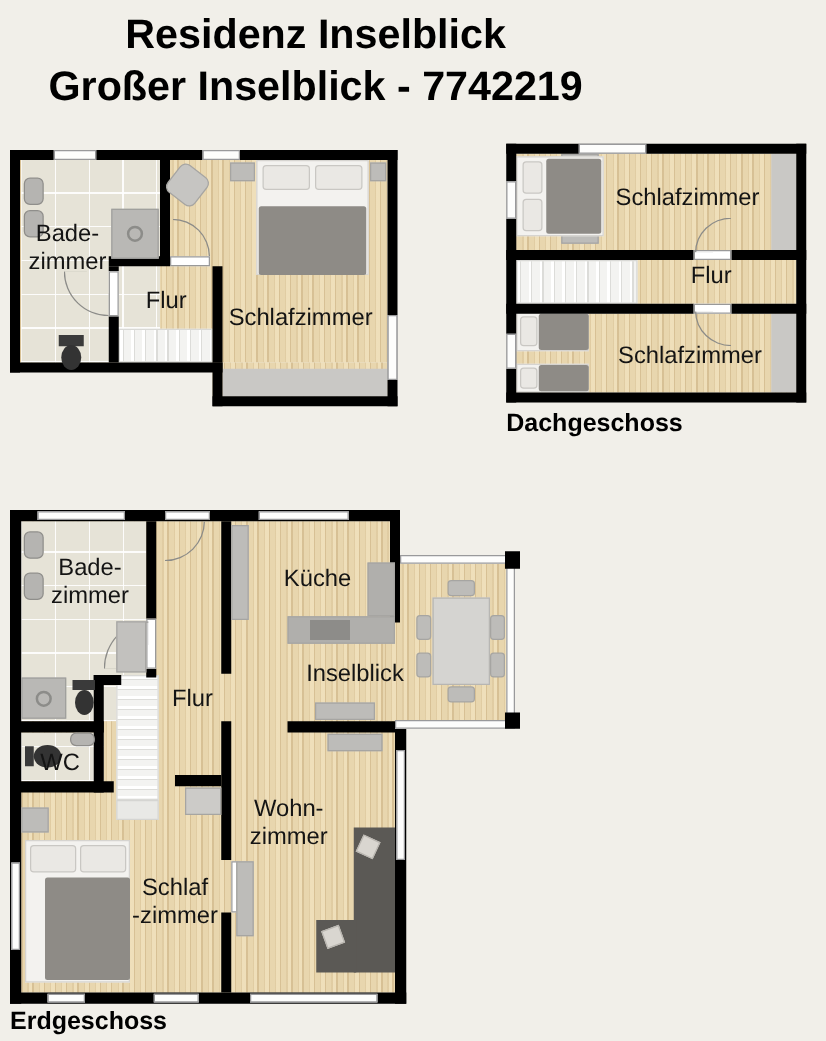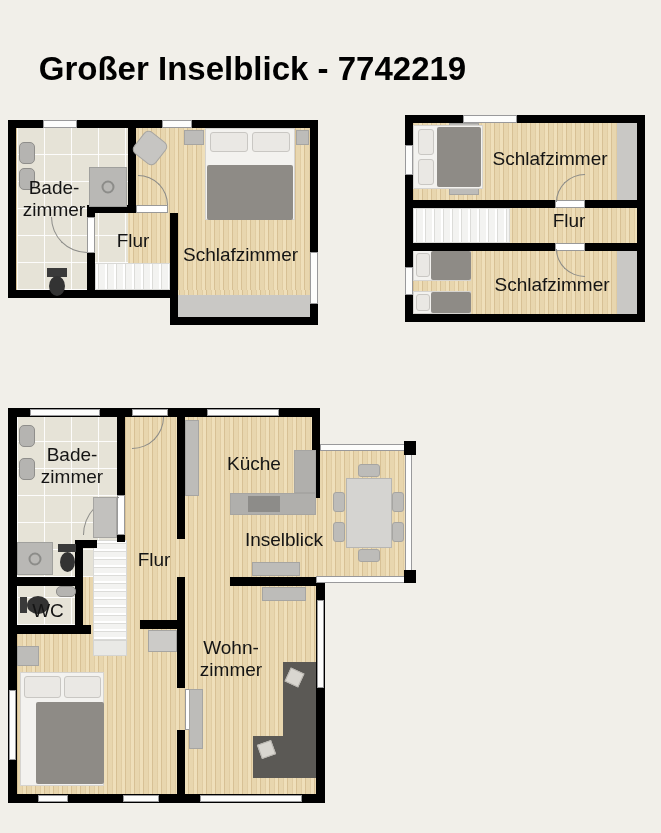--- a/index.html
+++ b/index.html
@@ -35,20 +35,21 @@
   .sofa{position:absolute;background:#5b5955;}
   .sofa-pillow{position:absolute;background:#d9d6d0;border:1px solid #b9b6b0;box-sizing:border-box;}
   .room-label{position:absolute;font-size:19px;line-height:22px;color:#141414;text-align:center;}
   .floor-label{position:absolute;font-size:20px;font-weight:bold;color:#000;}
 </style>
 </head>
 <body>
 
 <div class="canvas">
 
+  <div class="title" style="top:6px;">Residenz Inselblick</div>
   <div class="title" style="top:48px;">Großer Inselblick -  7742219</div>
 
   <div class="plan" style="left:8px;top:120px;width:310px;height:210px;">
 
     <div class="wood" style="left:8px;top:8px;width:294px;height:162px;"></div>
     <div class="wood" style="left:162px;top:170px;width:140px;height:27px;"></div>
     <div class="tile" style="left:9px;top:8px;width:111px;height:162px;"></div>
     <div class="knee" style="left:170px;top:175px;width:132px;height:22px;"></div>
 
     <div class="stairs v" style="left:87px;top:143px;width:75px;height:27px;"></div>
@@ -132,20 +133,21 @@
     <div class="leaf" style="left:150px;top:128px;width:30px;height:8px;"></div>
     <div class="arc" style="left:151px;top:134px;width:29px;height:28px;border-bottom:1.5px solid #8b8b88;border-left:1.5px solid #8b8b88;border-bottom-left-radius:100% 100%;"></div>
 
     <div class="window" style="left:58px;top:0;width:54px;height:8px;"></div>
     <div class="window" style="left:0;top:30px;width:8px;height:30px;"></div>
     <div class="window" style="left:0;top:152px;width:8px;height:28px;"></div>
 
     <div class="room-label" style="left:75px;top:33px;width:140px;">Schlafzimmer</div>
     <div class="room-label" style="left:134px;top:95px;width:60px;">Flur</div>
     <div class="room-label" style="left:77px;top:159px;width:140px;">Schlafzimmer</div>
+    <div class="floor-label" style="left:0;top:213px;">Dachgeschoss</div>
   </div>
 
   <div class="plan" style="left:8px;top:408px;width:420px;height:425px;">
 
     <div class="wood" style="left:9px;top:9px;width:299px;height:377px;"></div>
     <div class="wood" style="left:300px;top:43px;width:98px;height:126px;"></div>
     <div class="tile" style="left:9px;top:9px;width:100px;height:160px;"></div>
     <div class="tile" style="left:9px;top:178px;width:66px;height:39px;"></div>
 
     <div class="stairs h" style="left:85px;top:132px;width:34px;height:100px;"></div>
@@ -233,15 +235,20 @@
       <span>zimmer</span>
     </div>
     <div class="room-label" style="left:196px;top:45px;width:100px;">Küche</div>
     <div class="room-label" style="left:226px;top:121px;width:100px;">Inselblick</div>
     <div class="room-label" style="left:116px;top:141px;width:60px;">Flur</div>
     <div class="room-label" style="left:20px;top:192px;width:40px;">WC</div>
     <div class="room-label" style="left:180px;top:229px;width:86px;">
       <span>Wohn-</span><br>
       <span>zimmer</span>
     </div>
+    <div class="room-label" style="left:82px;top:292px;width:100px;">
+      <span>Schlaf</span><br>
+      <span>-zimmer</span>
+    </div>
+    <div class="floor-label" style="left:0;top:398px;">Erdgeschoss</div>
   </div>
 
 </div>
 
 </body></html>

